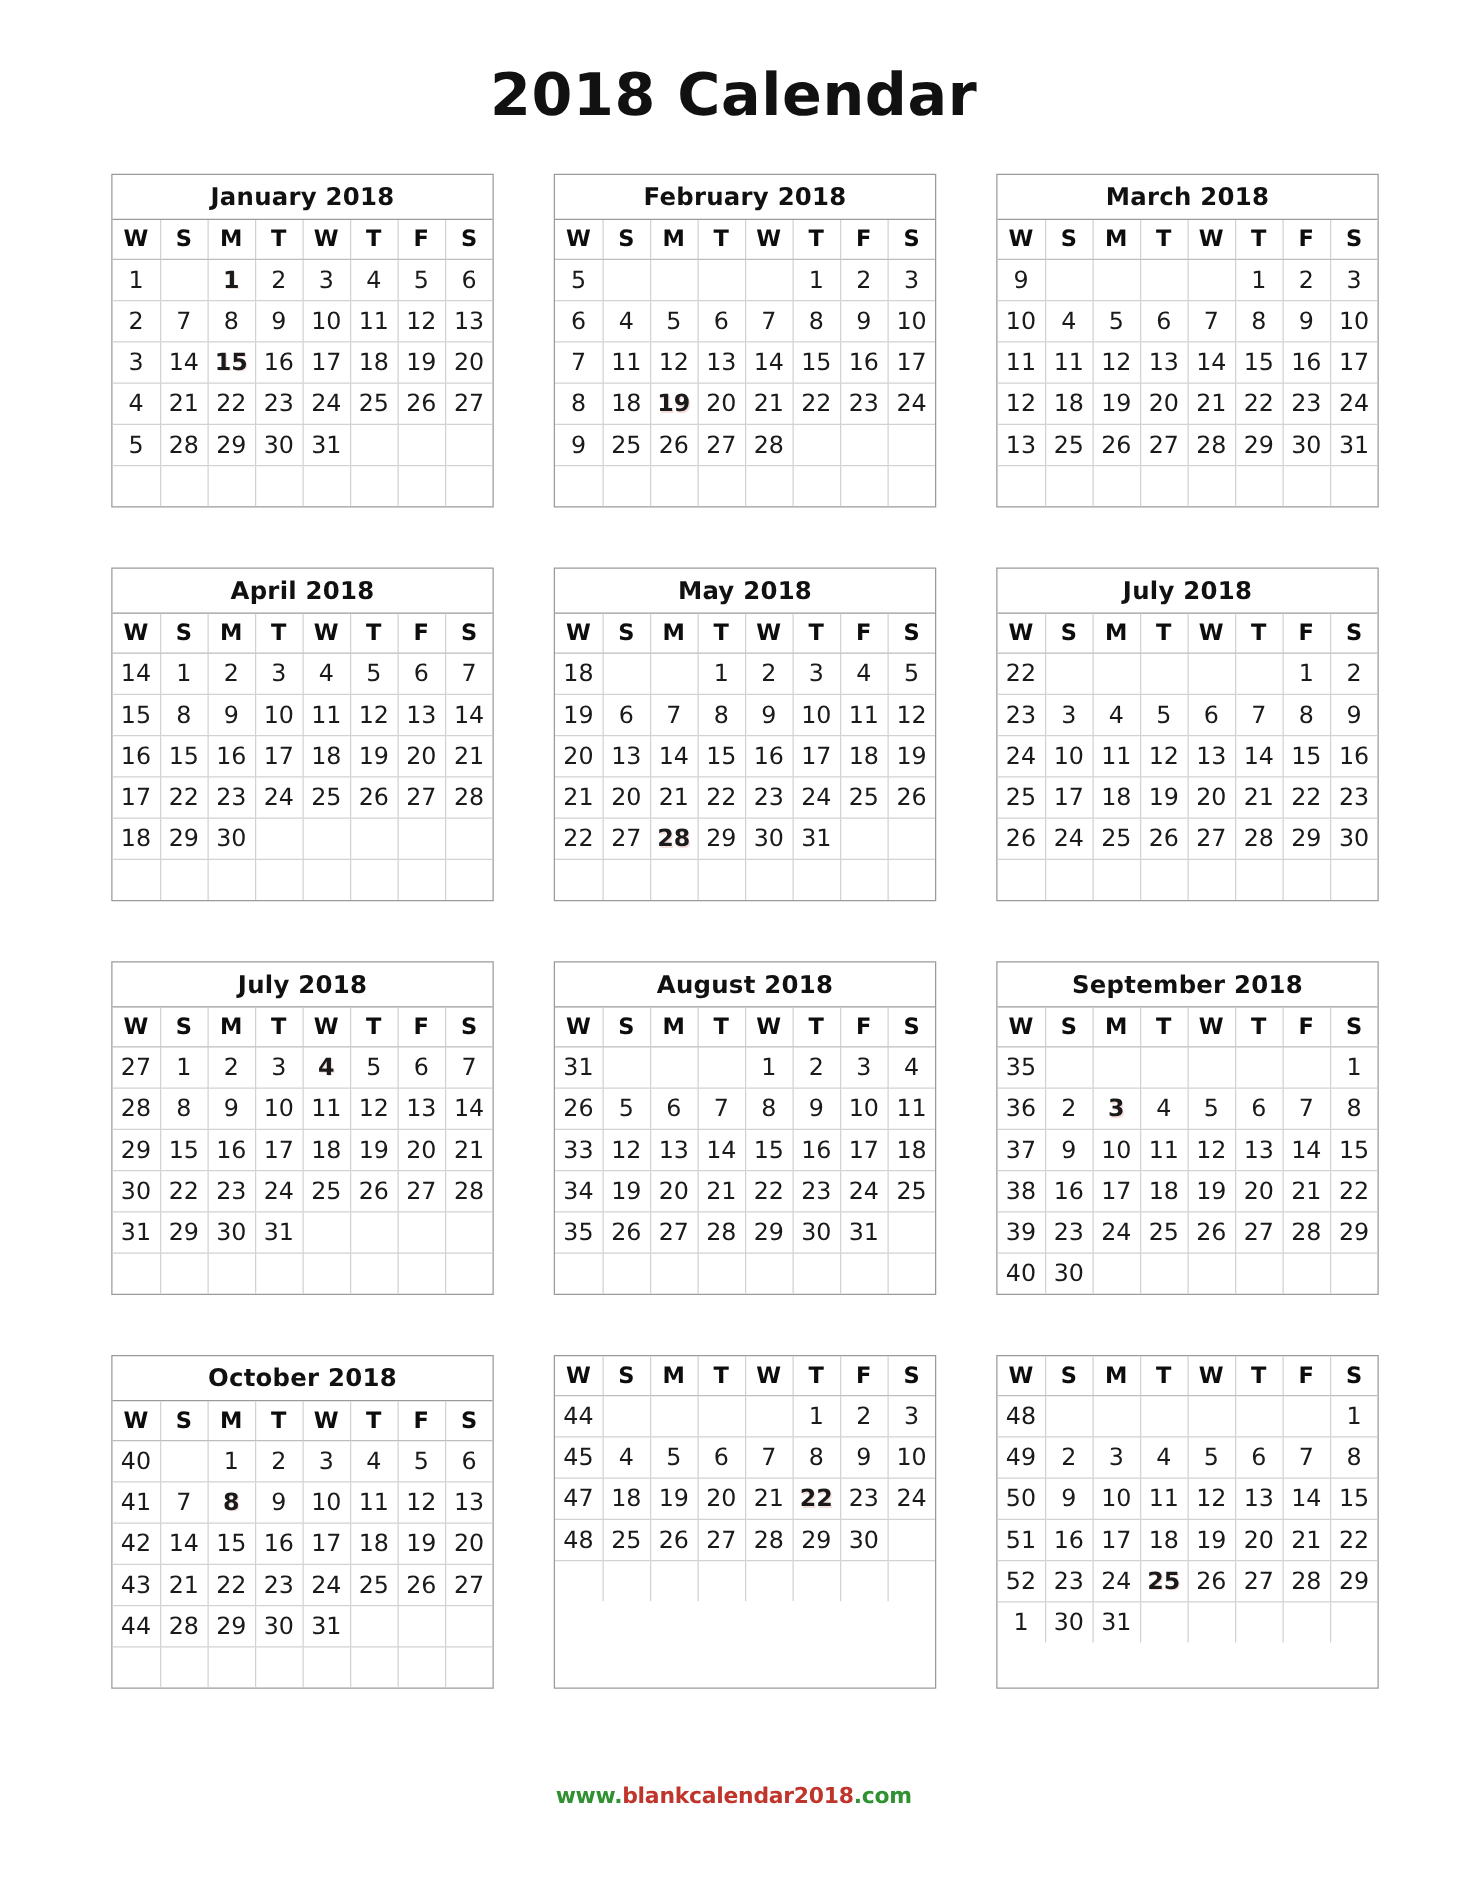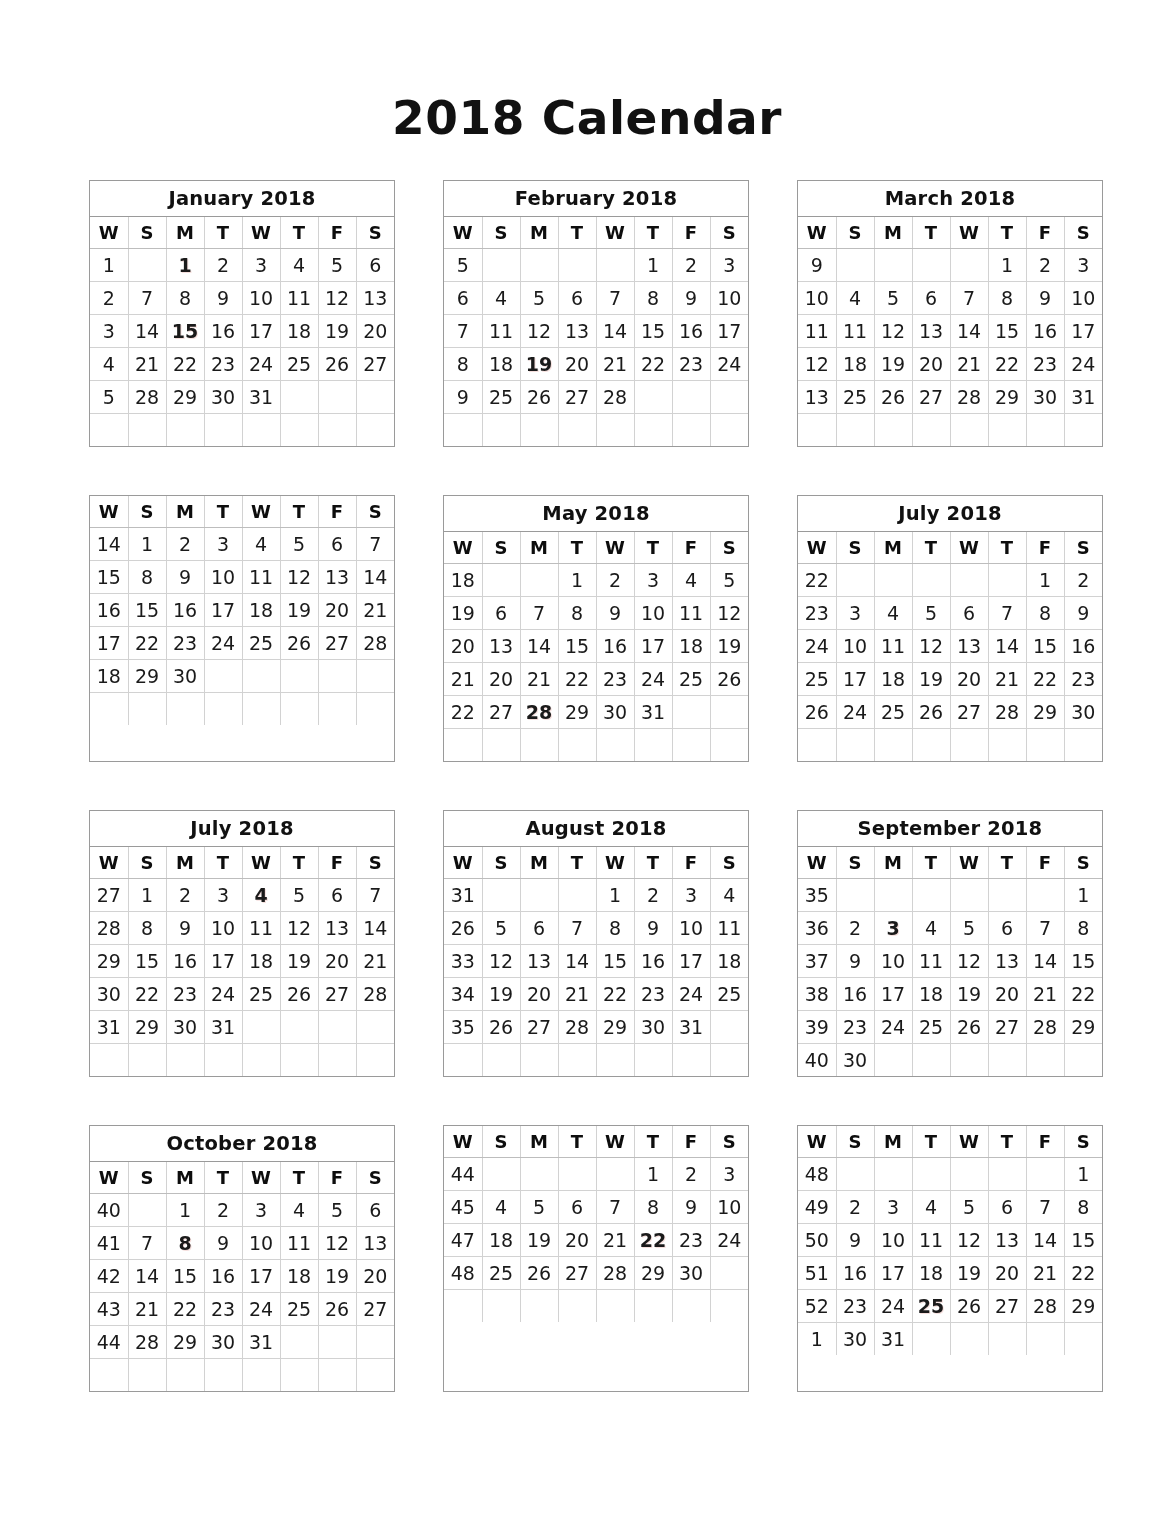--- a/index.html
+++ b/index.html
@@ -22,21 +22,21 @@
     height: 1520px;
     box-sizing: border-box;
     padding: 0;
     display: flex;
     flex-direction: column;
   }
 
   
   .title-wrap {
     text-align: center;
-    padding-top: 93px;
+    padding-top: 52px;
     padding-bottom: 0;
   }
   .page-title {
     font-family: "DejaVu Sans", "Liberation Sans", sans-serif;
     font-size: 47px;
     font-weight: bold;
     letter-spacing: 0.5px;
     color: #111111;
     line-height: 1.05;
     margin: 0;
@@ -416,20 +416,21 @@
               <td class="day-cell empty"></td>
               <td class="day-cell empty"></td>
               <td class="day-cell empty"></td>
               <td class="day-cell empty"></td>
               <td class="day-cell empty"></td>
             </tr>
           </tbody>
         </table>
       </div>
       <div class="month">
+        <div class="month-title">April 2018</div>
         <table class="month-table">
           <colgroup>
             <col class="wcol">
             <col class="dcol">
             <col class="dcol">
             <col class="dcol">
             <col class="dcol">
             <col class="dcol">
             <col class="dcol">
             <col class="dcol">
@@ -1205,14 +1206,17 @@
               <td class="day-cell empty"></td>
               <td class="day-cell empty"></td>
               <td class="day-cell empty"></td>
               <td class="day-cell empty"></td>
             </tr>
           </tbody>
         </table>
       </div>
     </div>
 
+  <div class="footer">
+    <span class="site-url"><span class="url-green">www.</span><span class="url-red">blankcalendar2018</span><span class="url-green">.com</span></span>
+  </div>
 
 </div>
 
 </body></html>

